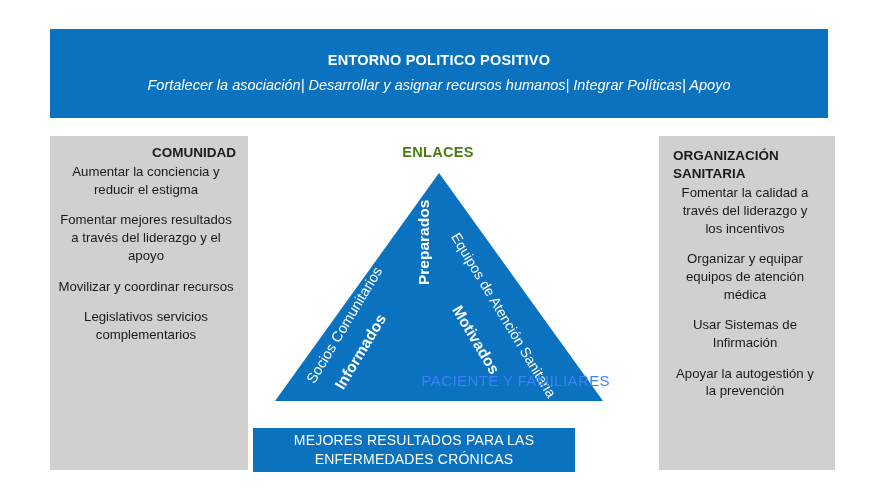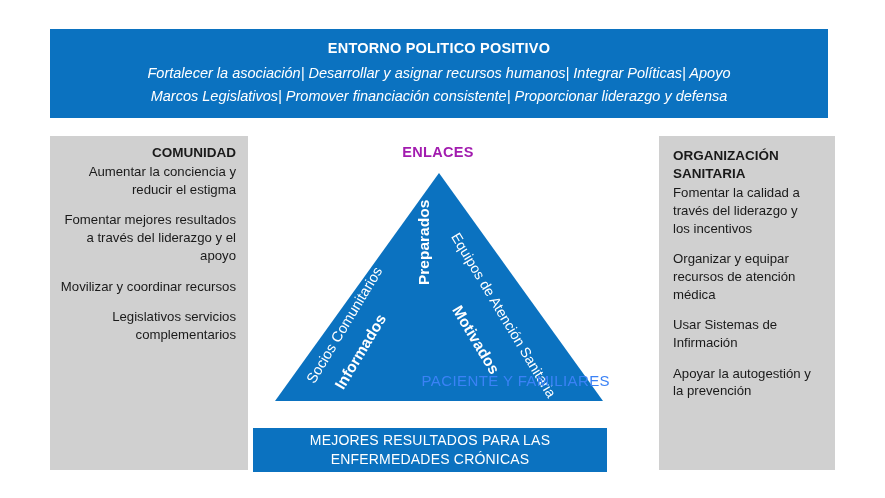--- a/index.html
+++ b/index.html
@@ -79,39 +79,40 @@
   .panel-heading {
     font-size: 13.5px;
     font-weight: bold;
     line-height: 1.34;
     margin-bottom: 1px;
   }
   .panel-item {
     font-size: 13.2px;
     line-height: 1.34;
     margin-bottom: 13px;
+    text-align: center;
   }
   .side-panel.right .panel-item {
     margin-bottom: 13px;
   }
   .side-panel.left .panel-item:first-of-type,
   .side-panel.right .panel-item:first-of-type {
     margin-top: 0;
   }
 
   
   .enlaces-label {
     position: absolute;
     left: 355px;
     top: 144px;
     width: 166px;
     text-align: center;
     font-size: 14.5px;
     font-weight: bold;
-    color: #a21caf;
+    color: #4d7c0f;
     letter-spacing: 0.3px;
   }
 
   .triangle-wrap {
     position: absolute;
     left: 268px;
     top: 168px;
     width: 342px;
     height: 238px;
   }
@@ -176,21 +177,21 @@
     font-size: 15px;
     font-weight: normal;
     letter-spacing: 0.4px;
   }
 
   
   .outcomes-banner {
     position: absolute;
     left: 253px;
     top: 428px;
-    width: 354px;
+    width: 322px;
     height: 44px;
     background: #0b72c0;
     color: #ffffff;
     display: flex;
     align-items: center;
     justify-content: center;
     text-align: center;
     box-sizing: border-box;
     padding: 0 8px;
     font-size: 14px;
@@ -199,35 +200,34 @@
   }
 </style>
 </head>
 <body>
 
 <div class="stage">
 
   <div class="policy-banner">
     <div class="policy-title">ENTORNO POLITICO POSITIVO</div>
     <div class="policy-line">Fortalecer la asociación| Desarrollar y asignar recursos humanos| Integrar Políticas| Apoyo</div>
-    <div class="policy-line">Marcos Legislativos| Promover financiación consistente| Proporcionar liderazgo y defensa</div>
   </div>
 
   <div class="side-panel left">
     <div class="panel-heading">COMUNIDAD</div>
     <div class="panel-item">Aumentar la conciencia y reducir el estigma</div>
     <div class="panel-item">Fomentar mejores resultados a través del liderazgo y el apoyo</div>
     <div class="panel-item">Movilizar y coordinar recursos</div>
     <div class="panel-item">Legislativos servicios complementarios</div>
   </div>
 
   <div class="side-panel right">
     <div class="panel-heading">ORGANIZACIÓN SANITARIA</div>
     <div class="panel-item">Fomentar la calidad a través del liderazgo y los incentivos</div>
-    <div class="panel-item">Organizar y equipar recursos de atención médica</div>
+    <div class="panel-item">Organizar y equipar equipos de atención médica</div>
     <div class="panel-item">Usar Sistemas de Infirmación</div>
     <div class="panel-item">Apoyar la autogestión y la prevención</div>
   </div>
 
   <div class="enlaces-label">ENLACES</div>
 
   <div class="triangle-wrap">
     <svg width="342" height="238" viewBox="0 0 342 238">
       <polygon points="171,5 335,233 7,233" fill="#0b72c0"></polygon>
     </svg>

